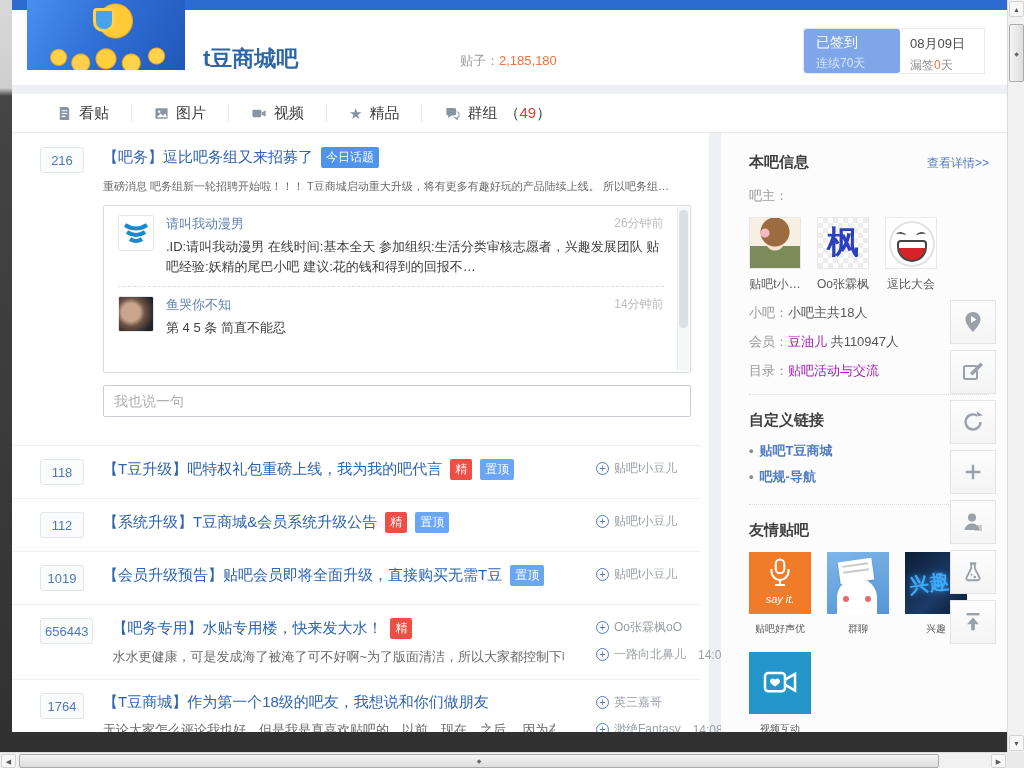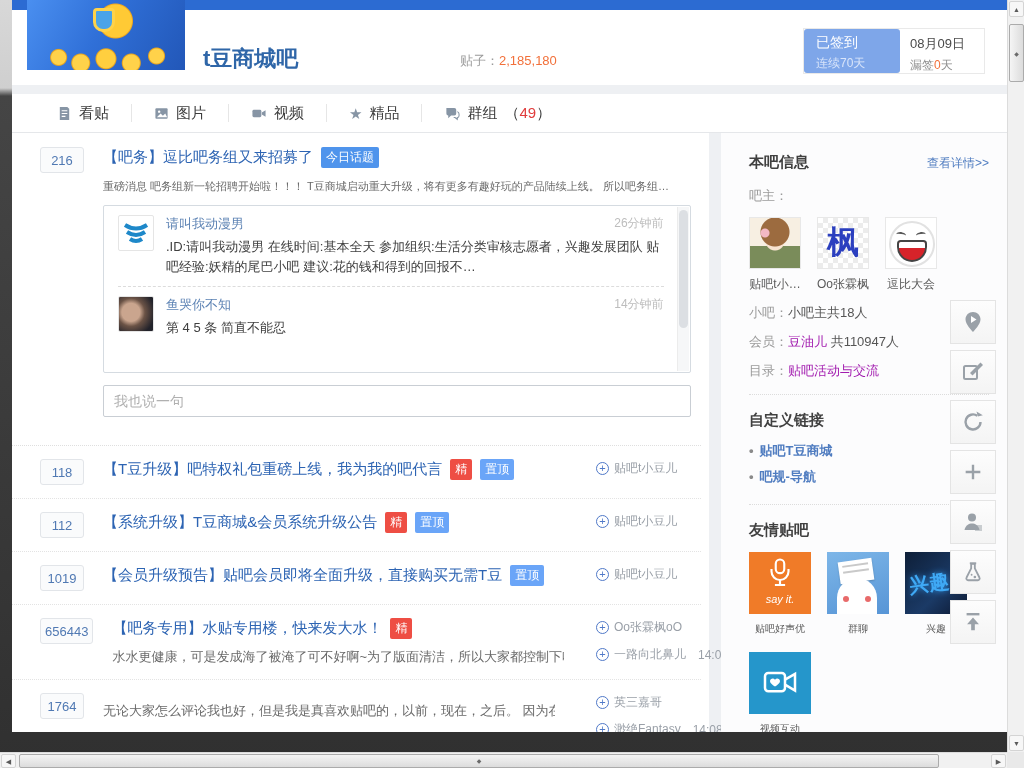--- a/index.html
+++ b/index.html
@@ -371,20 +371,23 @@
                   <span class="plus-ico">+</span>
                   <a class="author">一路向北鼻儿</a>
                   <span class="a-time">14:09</span>
                 </div>
             </div>
           </div>
 
           <div class="t-row">
             <div class="count-badge">1764</div>
             <div class="row-main">
+              <div class="title-line">
+                <a class="thread-title">【T豆商城】作为第一个18级的吧友，我想说和你们做朋友</a>
+              </div>
               <div class="row-preview">无论大家怎么评论我也好，但是我是真喜欢贴吧的，以前，现在，之后。 因为在这…</div>
 
             </div>
             <div class="row-authors">
               <div class="author-line">
                   <span class="plus-ico">+</span>
                   <a class="author">英三嘉哥</a>
                 </div>
               <div class="author-line">
                   <span class="plus-ico">+</span>

